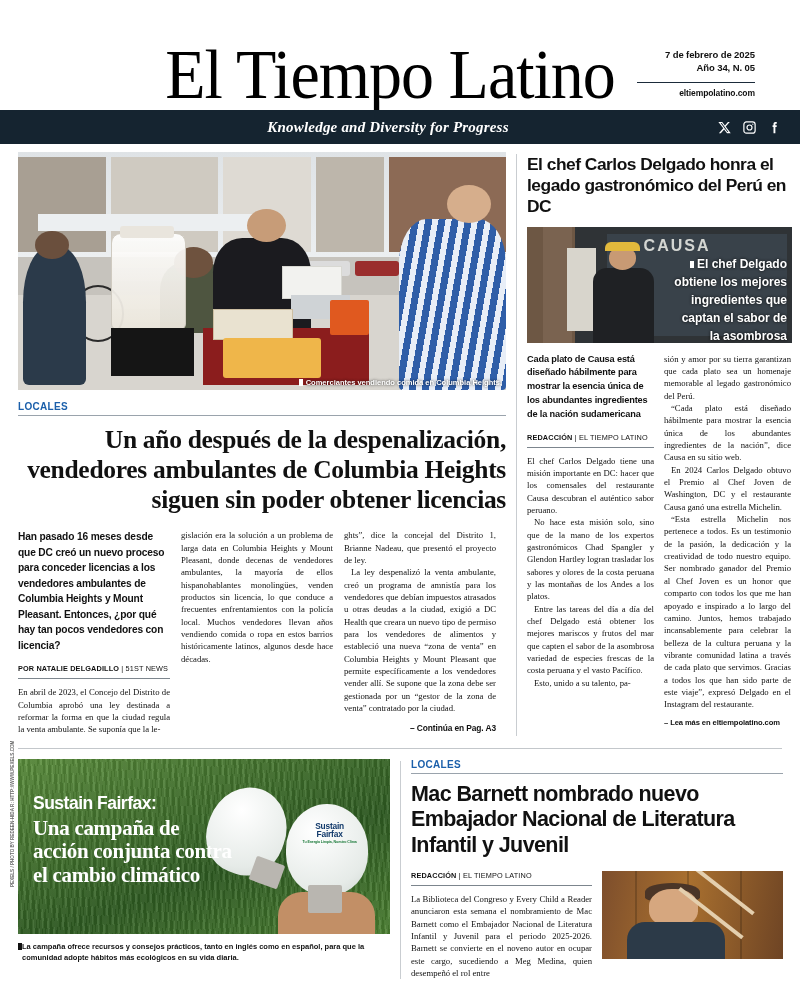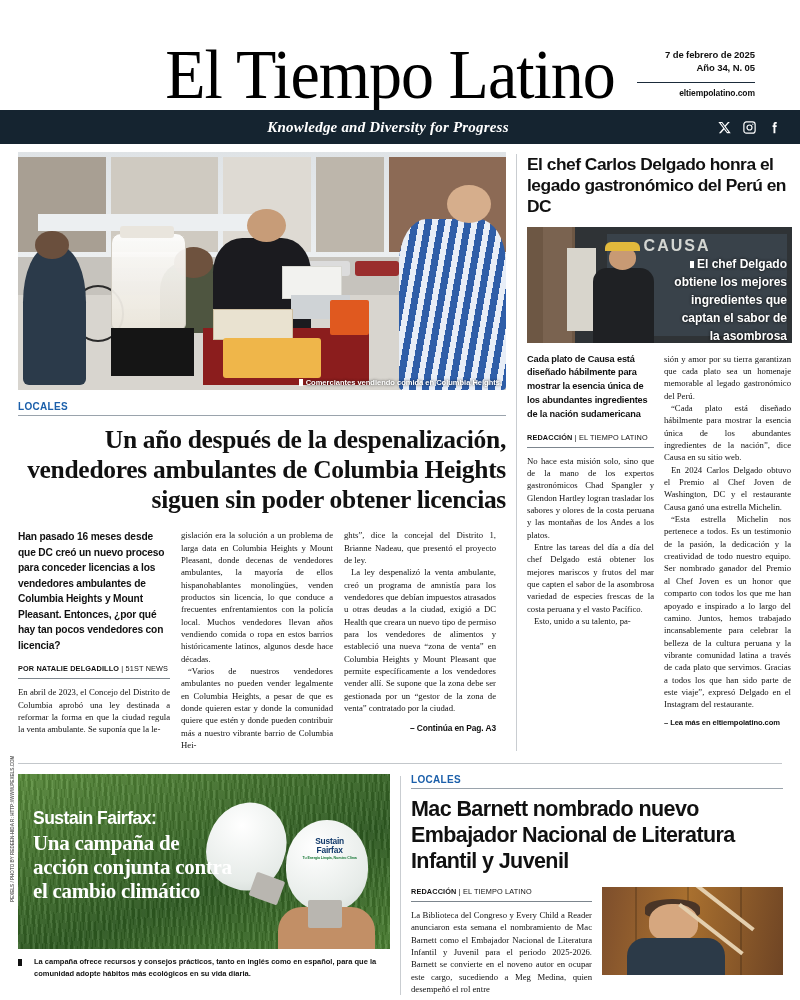--- a/index.html
+++ b/index.html
@@ -222,21 +222,21 @@
   .ad-title .t2{
     font-family:"Liberation Serif", serif;font-weight:700;font-size:21px;line-height:1.13;
     letter-spacing:-0.3px;margin-top:3px;
   }
   .ad-credit{
     position:absolute;left:-8px;top:128px;transform:rotate(-90deg);transform-origin:left top;
     font-size:4.6px;font-weight:700;color:#6a6a6a;white-space:nowrap;
   }
   .ad-cap{
     font-size:7.5px;font-weight:700;line-height:1.55;color:#111;margin-top:7px;
-    display:flex;gap:12px;
+    display:flex;gap:0;
   }
   .ad-cap .sq{width:4px;height:7px;background:#111;flex:0 0 4px;margin-top:2.5px;}
 
   .b-hed{
     font-weight:700;font-size:21.5px;line-height:1.2;letter-spacing:-0.6px;color:#111;margin-top:8px;
   }
   .b-cols{display:flex;gap:10px;margin-top:12px;}
   .bc{width:181px;flex:0 0 181px;}
   .b-photo{width:181px;height:88px;overflow:hidden;position:relative;background:#6b4326;}
   .bp-wall{position:absolute;inset:0;background:linear-gradient(100deg,#7d4e2c,#a9702f 45%,#6e4424);}
@@ -342,21 +342,20 @@
             <span>POR NATALIE DELGADILLO</span><span class="src"> | </span><span class="src">51ST NEWS</span>
           </div>
           <div class="byline-rule"></div>
           <div class="body-serif">
             <p>En abril de 2023, el Concejo del Distrito de Columbia aprobó una ley destinada a reformar la forma en que la ciudad regula la venta ambulante. Se suponía que la le-</p>
           </div>
         </div>
         <div class="sc">
           <div class="body-serif">
             <p>gislación era la solución a un problema de larga data en Columbia Heights y Mount Pleasant, donde decenas de vendedores ambulantes, la mayoría de ellos hispanohablantes monolingües, venden productos sin licencia, lo que conduce a frecuentes enfrentamientos con la policía local. Muchos vendedores llevan años vendiendo comida o ropa en estos barrios históricamente latinos, algunos desde hace décadas.</p>
-            <p>“Varios de nuestros vendedores ambulantes no pueden vender legalmente en Columbia Heights, a pesar de que es donde quieren estar y donde la comunidad quiere que estén y donde pueden contribuir más a nuestro vibrante barrio de Columbia Hei-</p>
           </div>
         </div>
         <div class="sc">
           <div class="body-serif">
             <p>ghts”, dice la concejal del Distrito 1, Brianne Nadeau, que presentó el proyecto de ley.</p>
             <p>La ley despenalizó la venta ambulante, creó un programa de amnistía para los vendedores que debían impuestos atrasados u otras deudas a la ciudad, exigió a DC Health que creara un nuevo tipo de permiso para los vendedores de alimentos y estableció una nueva “zona de venta” en Columbia Heights y Mount Pleasant que permite específicamente a los vendedores vender allí. Se supone que la zona debe ser gestionada por un “gestor de la zona de venta” contratado por la ciudad.</p>
           </div>
           <div class="jump">– Continúa en Pag. A3</div>
         </div>
       </div>
@@ -387,20 +386,21 @@
       </div>
 
       <div class="right-cols">
         <div class="rc">
           <div class="rdeck">Cada plato de Causa está diseñado hábilmente para mostrar la esencia única de los abundantes ingredientes de la nación sudamericana</div>
           <div class="byline">
             <span>REDACCIÓN</span><span class="src"> | </span><span class="src">EL TIEMPO LATINO</span>
           </div>
           <div class="byline-rule"></div>
           <div class="body-serif">
+            <p>El chef Carlos Delgado tiene una misión importante en DC: hacer que los comensales del restaurante Causa descubran el auténtico sabor peruano.</p>
             <p>No hace esta misión solo, sino que de la mano de los expertos gastronómicos Chad Spangler y Glendon Hartley logran trasladar los sabores y olores de la costa peruana y las montañas de los Andes a los platos.</p>
             <p>Entre las tareas del día a día del chef Delgado está obtener los mejores mariscos y frutos del mar que capten el sabor de la asombrosa variedad de especies frescas de la costa peruana y el vasto Pacífico.</p>
             <p>Esto, unido a su talento, pa-</p>
           </div>
         </div>
         <div class="rc">
           <div class="body-serif">
             <p>sión y amor por su tierra garantizan que cada plato sea un homenaje memorable al legado gastronómico del Perú.</p>
             <p>“Cada plato está diseñado hábilmente para mostrar la esencia única de los abundantes ingredientes de la nación”, dice Causa en su sitio web.</p>
             <p>En 2024 Carlos Delgado obtuvo el Premio al Chef Joven de Washington, DC y el restaurante Causa ganó una estrella Michelin.</p>

